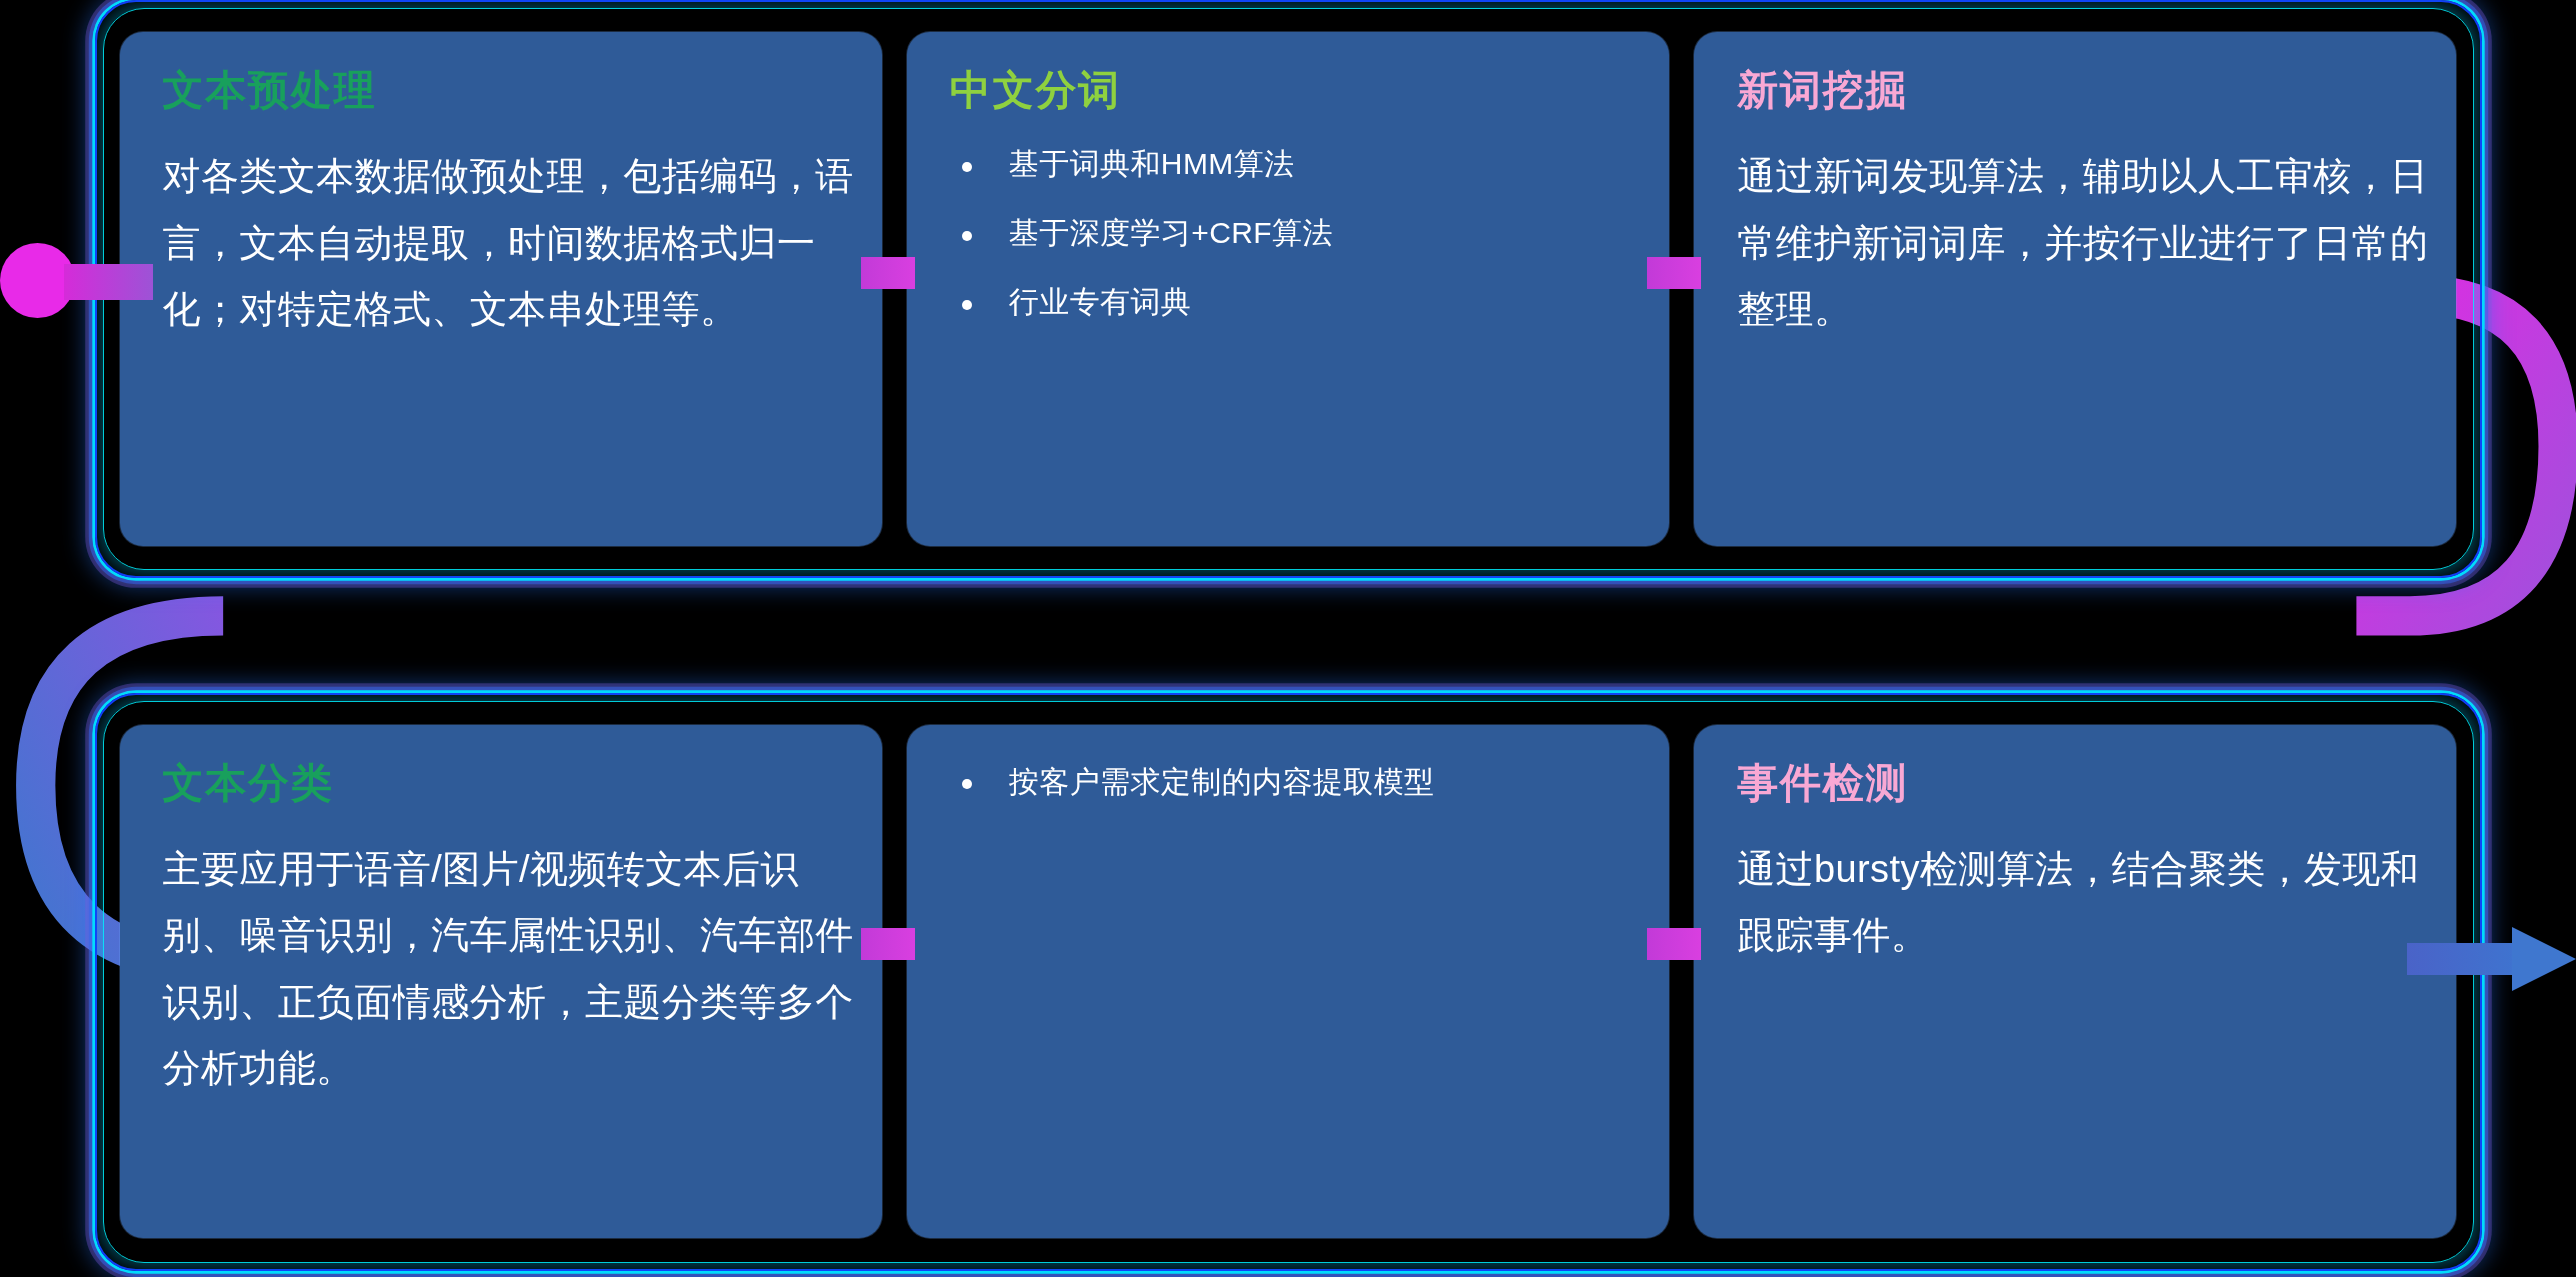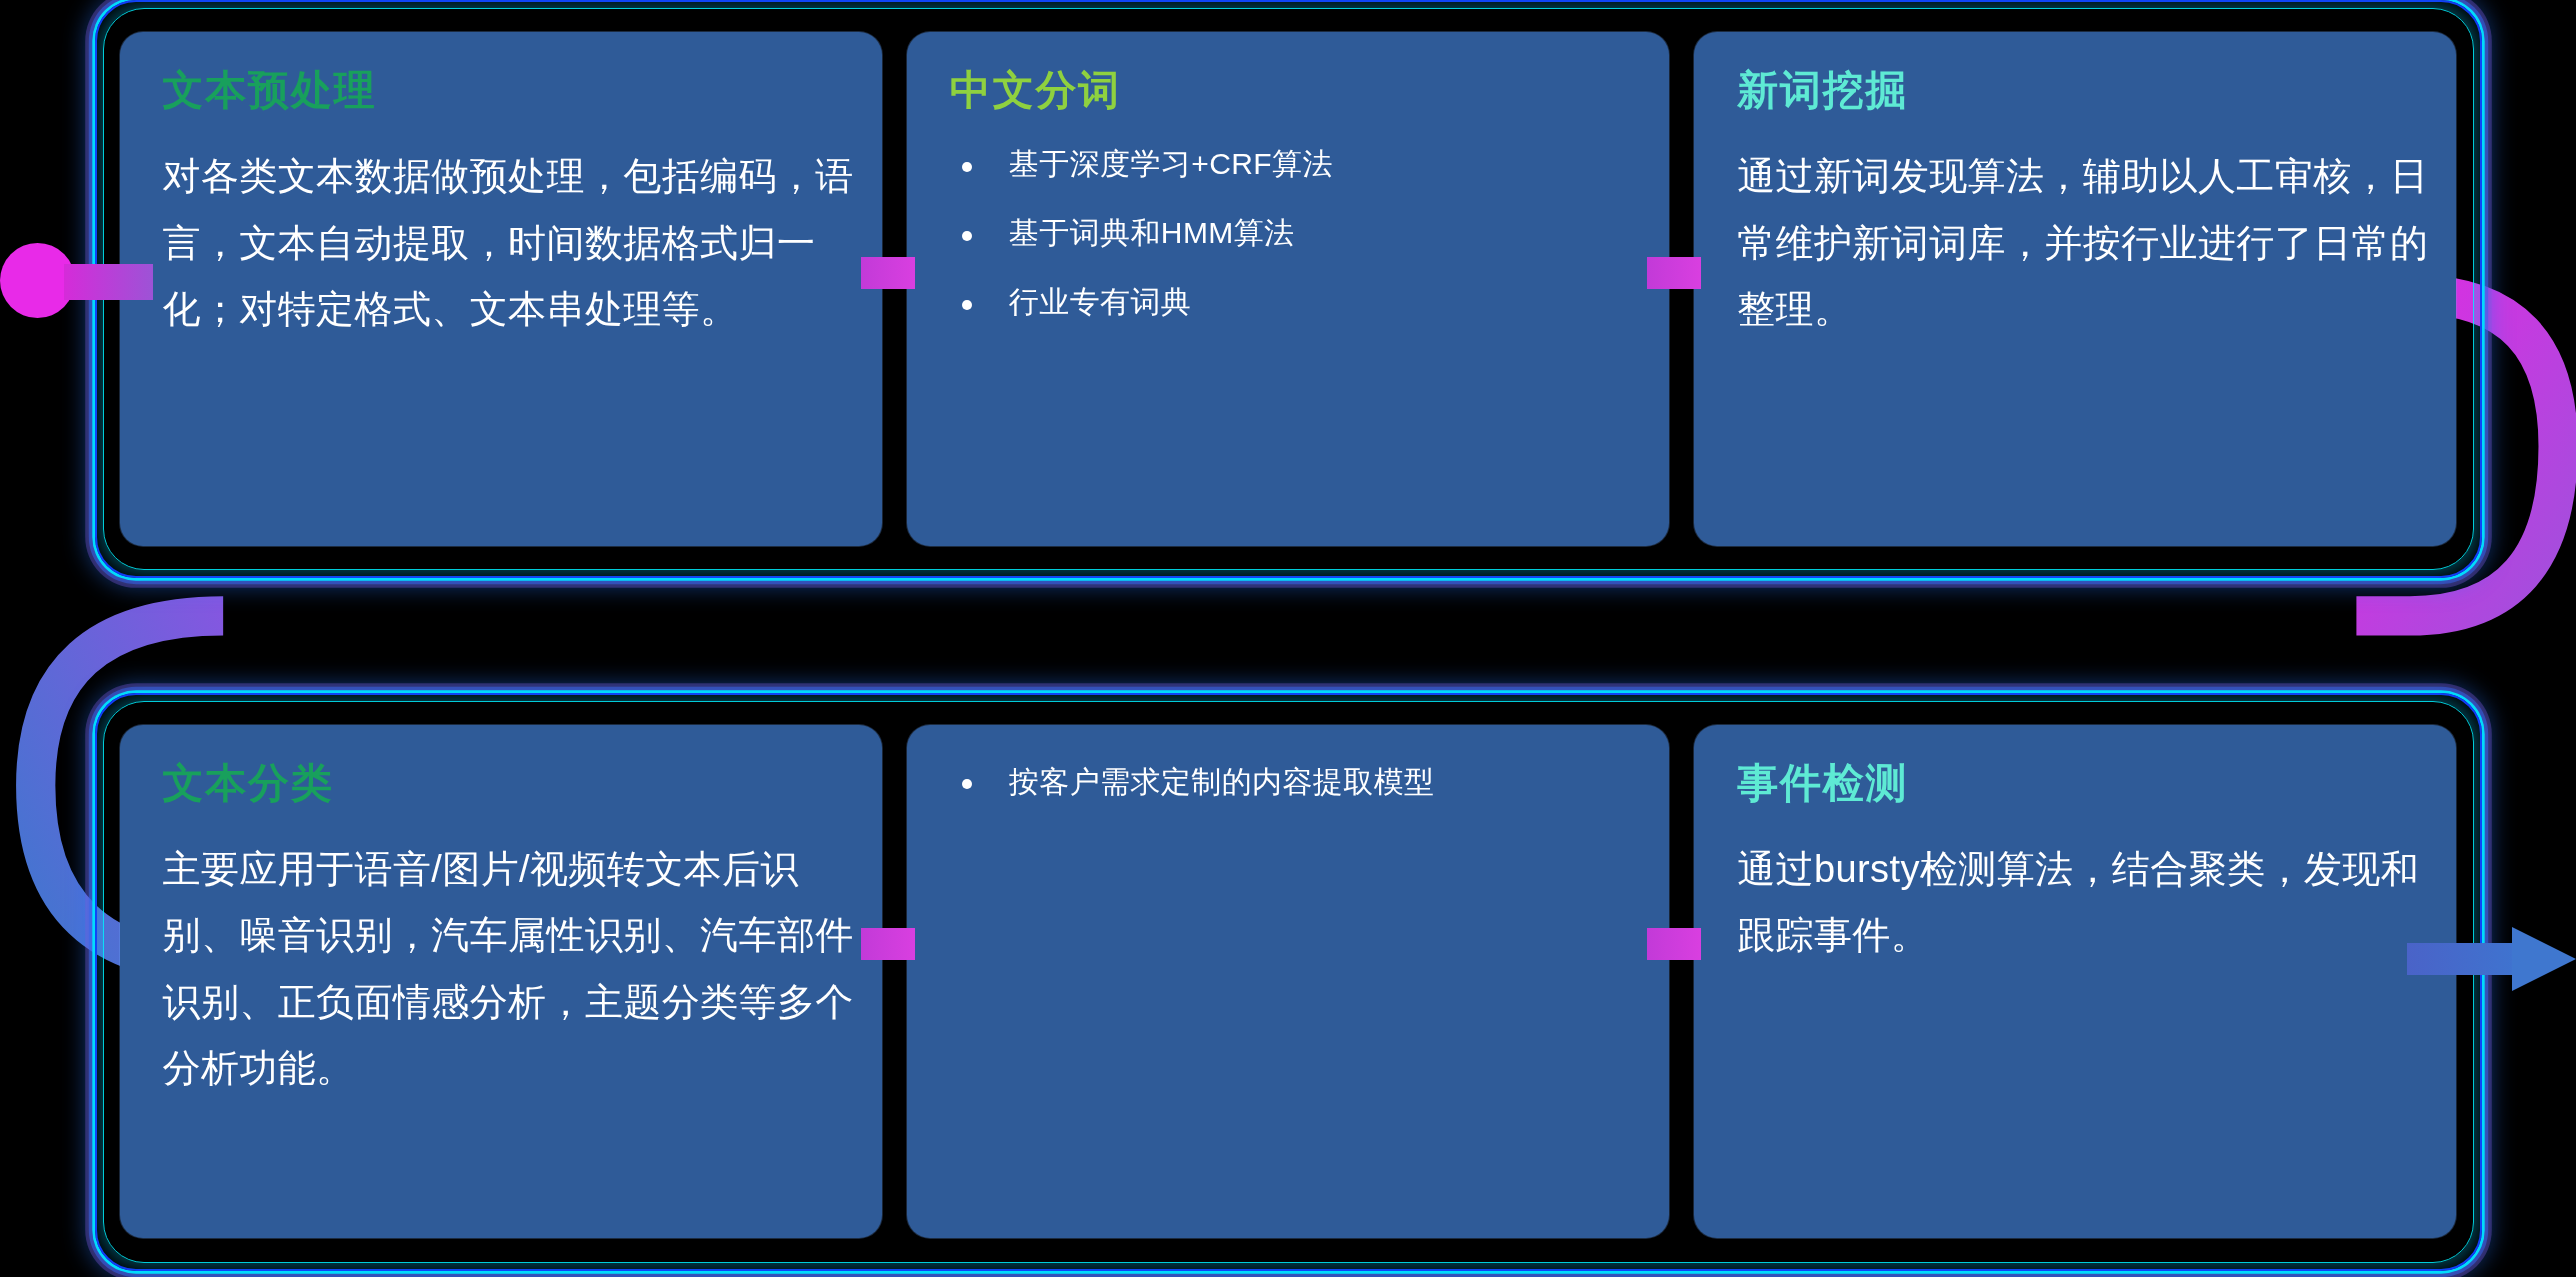--- a/index.html
+++ b/index.html
@@ -52,21 +52,21 @@
     box-shadow:0 0 0 0.9px rgba(110,170,255,.25);
   }
   .card + .card{ margin-left:12.5px; }
 
   .card-title{
     font-size:41px; font-weight:bold; letter-spacing:1.8px;
     line-height:1.1; margin-bottom:30px; white-space:nowrap;
   }
   .t-green { color:#18a05c; }
   .t-lime  { color:#8fd13f; }
-  .t-gold  { color:#5eead4; }
+  .t-gold  { color:#f9a8d4; }
 
   .card-body{
     color:#ffffff; font-size:38px; line-height:1.75;
     letter-spacing:0.4px;
   }
 
   ul.bullets{ list-style:none; color:#fff; font-size:30px; line-height:1.4; }
   ul.bullets li{
     position:relative; padding-left:59px; margin-bottom:27px; letter-spacing:0.4px;
   }
@@ -151,25 +151,25 @@
   <div class="card">
     <div class="card-title t-green">文本预处理</div>
     <div class="card-body">对各类文本数据做预处理，包括编码，语言，文本自动提取，时间数据格式归一化；对特定格式、文本串处理等。</div>
   </div>
 
   <div class="card">
     <div class="card-title t-lime">中文分词</div>
     <ul class="bullets">
       <li>
         <span class="dot"></span>
+        <span>基于词典和HMM算法</span>
+      </li>
+      <li>
+        <span class="dot"></span>
         <span>基于深度学习+CRF算法</span>
-      </li>
-      <li>
-        <span class="dot"></span>
-        <span>基于词典和HMM算法</span>
       </li>
       <li>
         <span class="dot"></span>
         <span>行业专有词典</span>
       </li>
     </ul>
   </div>
 
   <div class="card">
     <div class="card-title t-gold">新词挖掘</div>

